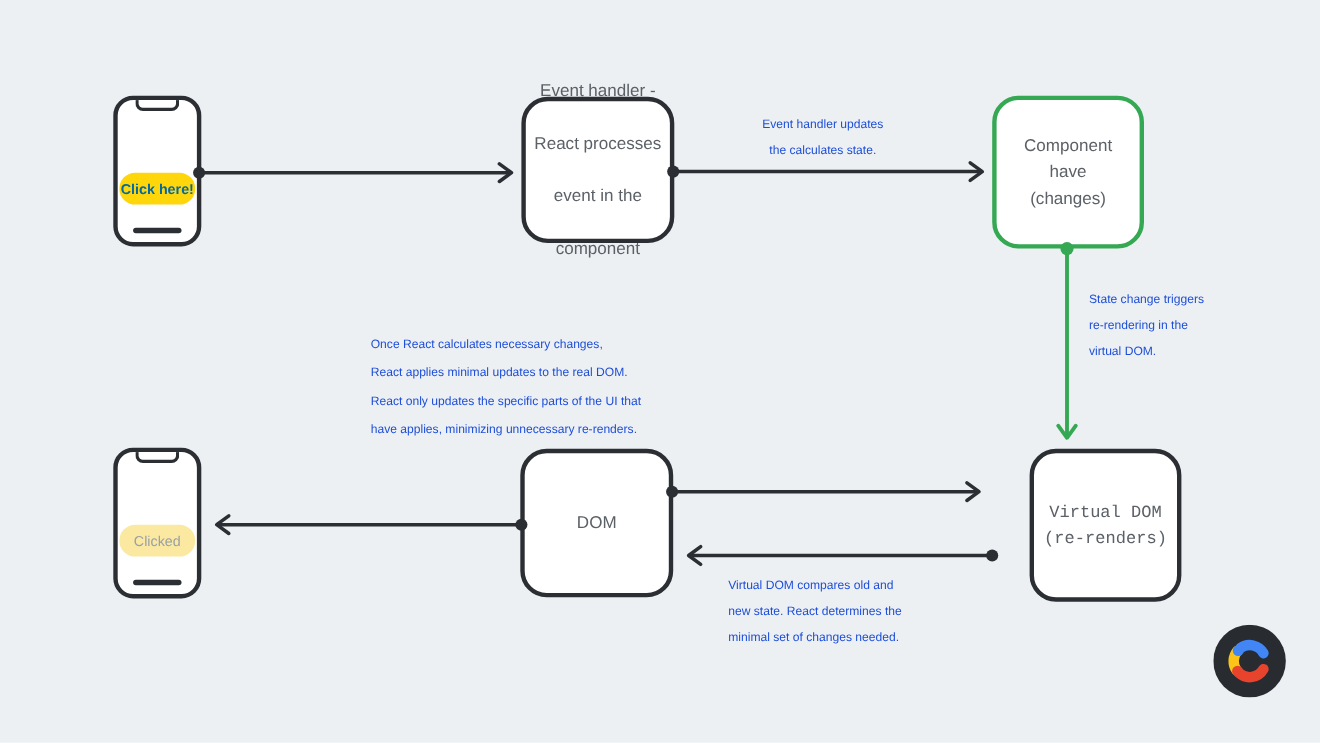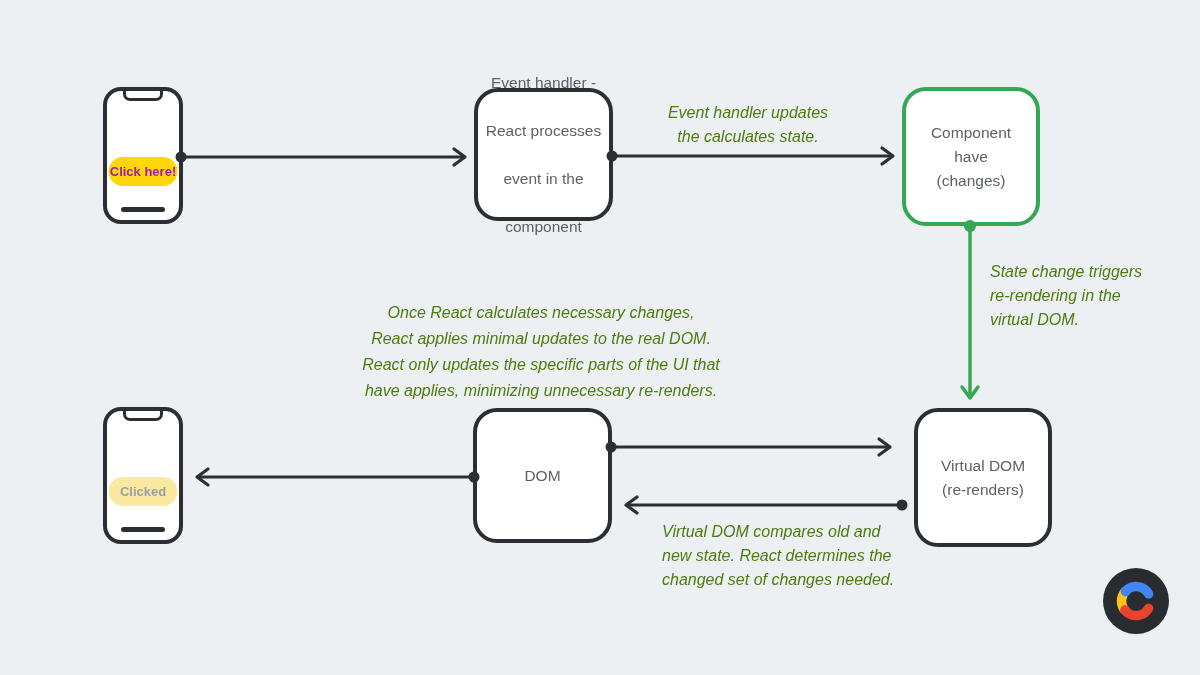--- a/index.html
+++ b/index.html
@@ -43,22 +43,22 @@
     top: 66px;
     width: 69px;
     height: 29px;
     border-radius: 15px;
     display: flex;
     align-items: center;
     justify-content: center;
     font-size: 13px;
     white-space: nowrap;
   }
-  .btn-active { background: #fed60a; color: #a21caf; font-weight: 600; }
-  .btn-faded  { background: #fbe9a2; color: #9aa0a6; font-weight: 700; }
+  .btn-active { background: #fed60a; color: #0369a1; font-weight: 600; }
+  .btn-faded  { background: #fbe9a2; color: #9aa0a6; font-weight: 400; }
   .home-bar {
     position: absolute;
     bottom: 8px;
     left: 50%;
     transform: translateX(-50%);
     width: 44px;
     height: 5px;
     border-radius: 3px;
     background: #2b2e33;
   }
@@ -73,35 +73,34 @@
     flex-direction: column;
     align-items: center;
     justify-content: center;
     color: #5b6167;
     font-size: 15.5px;
     line-height: 24px;
     text-align: center;
   }
   .node-event-handler   { left: 474px; top: 88px;  width: 139px; height: 133px; gap: 24px; }
   .node-component-state { left: 902px; top: 87px;  width: 138px; height: 139px; border-color: #34a853; }
-  .node-virtual-dom     { left: 914px; top: 408px; width: 138px; height: 139px; }
+  .node-virtual-dom     { left: 936px; top: 408px; width: 138px; height: 139px; font-family: Liberation Mono, monospace; }
   .node-dom             { left: 473px; top: 408px; width: 139px; height: 135px; }
 
   
   .label {
     position: absolute;
-    color: #4d7c0f;
-    font-size: 16px;
+    color: #1d4ed8;
+    font-size: 11px;
     line-height: 24px;
-    font-style: italic;
   }
   .label div { white-space: nowrap; }
   .label-event-updates { left: 637px; top: 101px; width: 222px; text-align: center; }
   .label-state-change  { left: 990px; top: 260px; text-align: left; }
-  .label-react-applies { left: 351px; top: 300px; width: 380px; text-align: center; line-height: 26px; }
+  .label-react-applies { left: 337px; top: 300px; width: 380px; line-height: 26px; }
   .label-vdom-compares { left: 650px; top: 520px; text-align: left; margin-left: 12px; }
 
   
   .arrows { position: absolute; left: 0; top: 0; pointer-events: none; }
 
   .logo { position: absolute; left: 1103px; top: 568px; width: 66px; height: 66px; }
 </style>
 </head>
 <body>
 
@@ -155,21 +154,21 @@
   <div class="label label-react-applies">
     <div>Once React calculates necessary changes,</div>
     <div>React applies minimal updates to the real DOM.</div>
     <div>React only updates the specific parts of the UI that</div>
     <div>have applies, minimizing unnecessary re-renders.</div>
   </div>
 
   <div class="label label-vdom-compares">
     <div>Virtual DOM compares old and</div>
     <div>new state. React determines the</div>
-    <div>changed set of changes needed.</div>
+    <div>minimal set of changes needed.</div>
   </div>
 
   <svg class="arrows" width="1200" height="675" viewBox="0 0 1200 675">
     <g stroke="#2b2e33" stroke-width="3.2" fill="none" stroke-linecap="round" stroke-linejoin="round">
 
       <g>
         <line x1="181" y1="157" x2="462" y2="157"></line>
         <path d="M454 149 L465 157 L454 165"></path>
         <circle cx="181" cy="157" r="5.5" fill="#2b2e33" stroke="none"></circle>
       </g>

